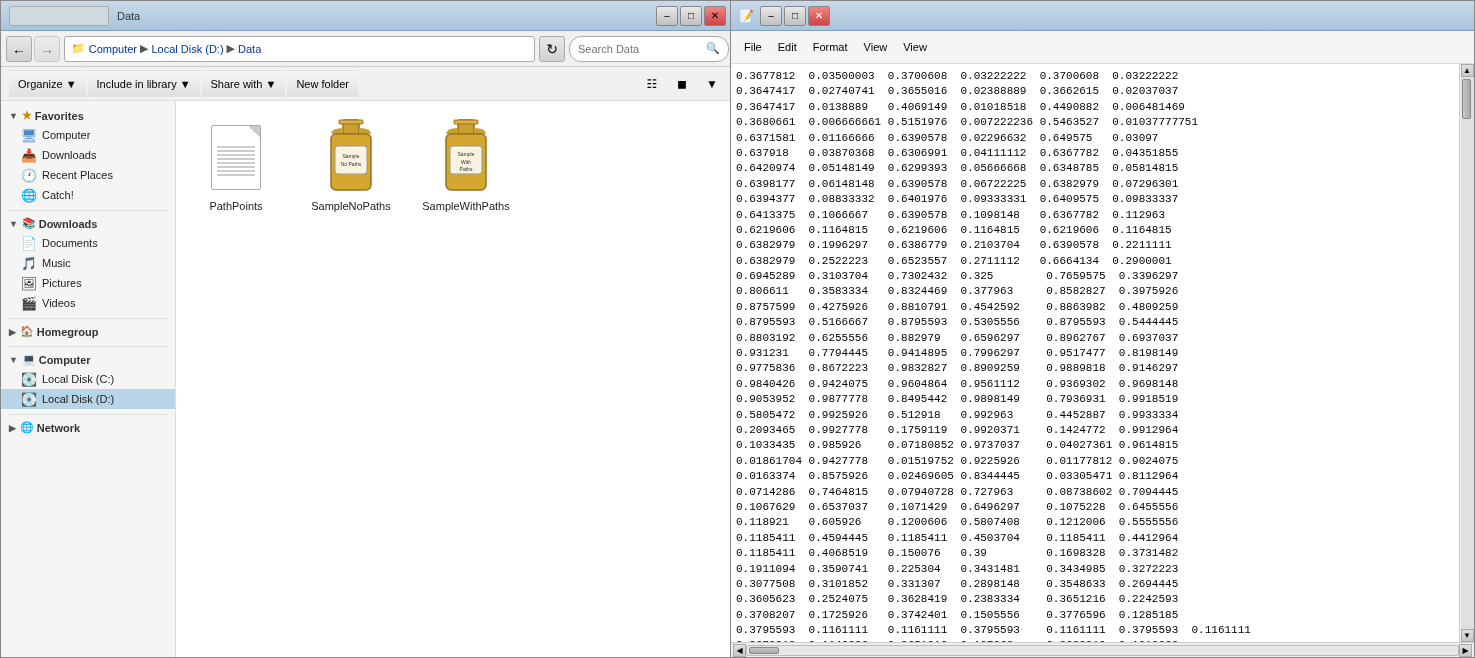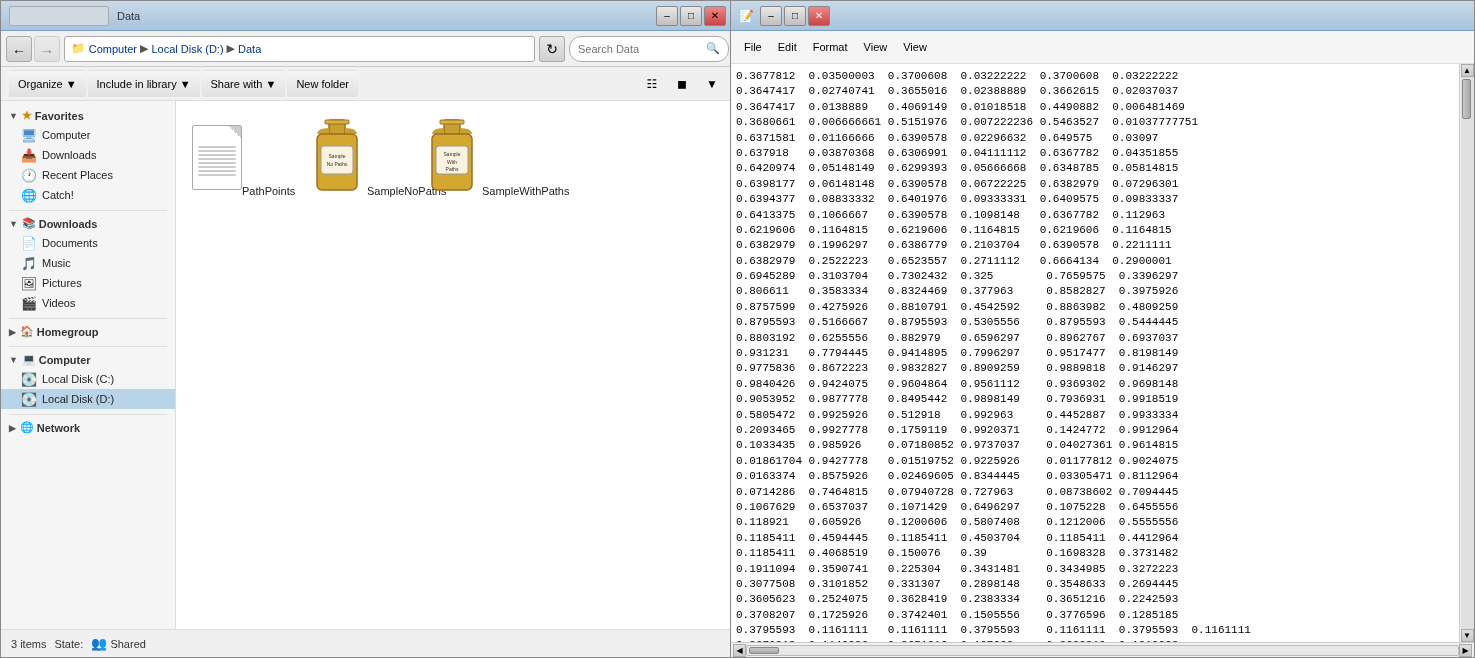--- a/index.html
+++ b/index.html
@@ -279,22 +279,22 @@
       display: flex;
       flex-wrap: wrap;
       align-content: flex-start;
       gap: 15px;
       overflow-y: auto;
     }
 
     .file-item {
       width: 100px;
       display: flex;
-      flex-direction: row;
-      align-items: flex-end;
+      flex-direction: column;
+      align-items: center;
       padding: 5px;
       cursor: pointer;
       border: 1px solid transparent;
       border-radius: 3px;
     }
 
     .file-icon {
       width: 64px;
       height: 80px;
       display: flex;
@@ -747,28 +747,20 @@
               <text x="30" y="46" text-anchor="middle" font-size="5" fill="#333">With</text>
               <text x="30" y="53" text-anchor="middle" font-size="5" fill="#333">Paths</text>
             </svg>
           </div>
         </div>
         <span class="file-label">SampleWithPaths</span>
       </div>
     </div>
   </div>
 
-  <div class="status-bar">
-    <span>3 items</span>
-    <span>State:</span>
-    <div class="status-shared-icon">
-      <span style="font-size:13px;">👥</span>
-      <span>Shared</span>
-    </div>
-  </div>
 </div>
 
 <div class="notepad-window">
 
   <div class="notepad-titlebar">
     <span style="font-size:12px;margin-right:6px;">📝</span>
     <div class="notepad-controls">
       <div class="notepad-btn">–</div>
       <div class="notepad-btn">□</div>
       <div class="notepad-btn close">✕</div>

